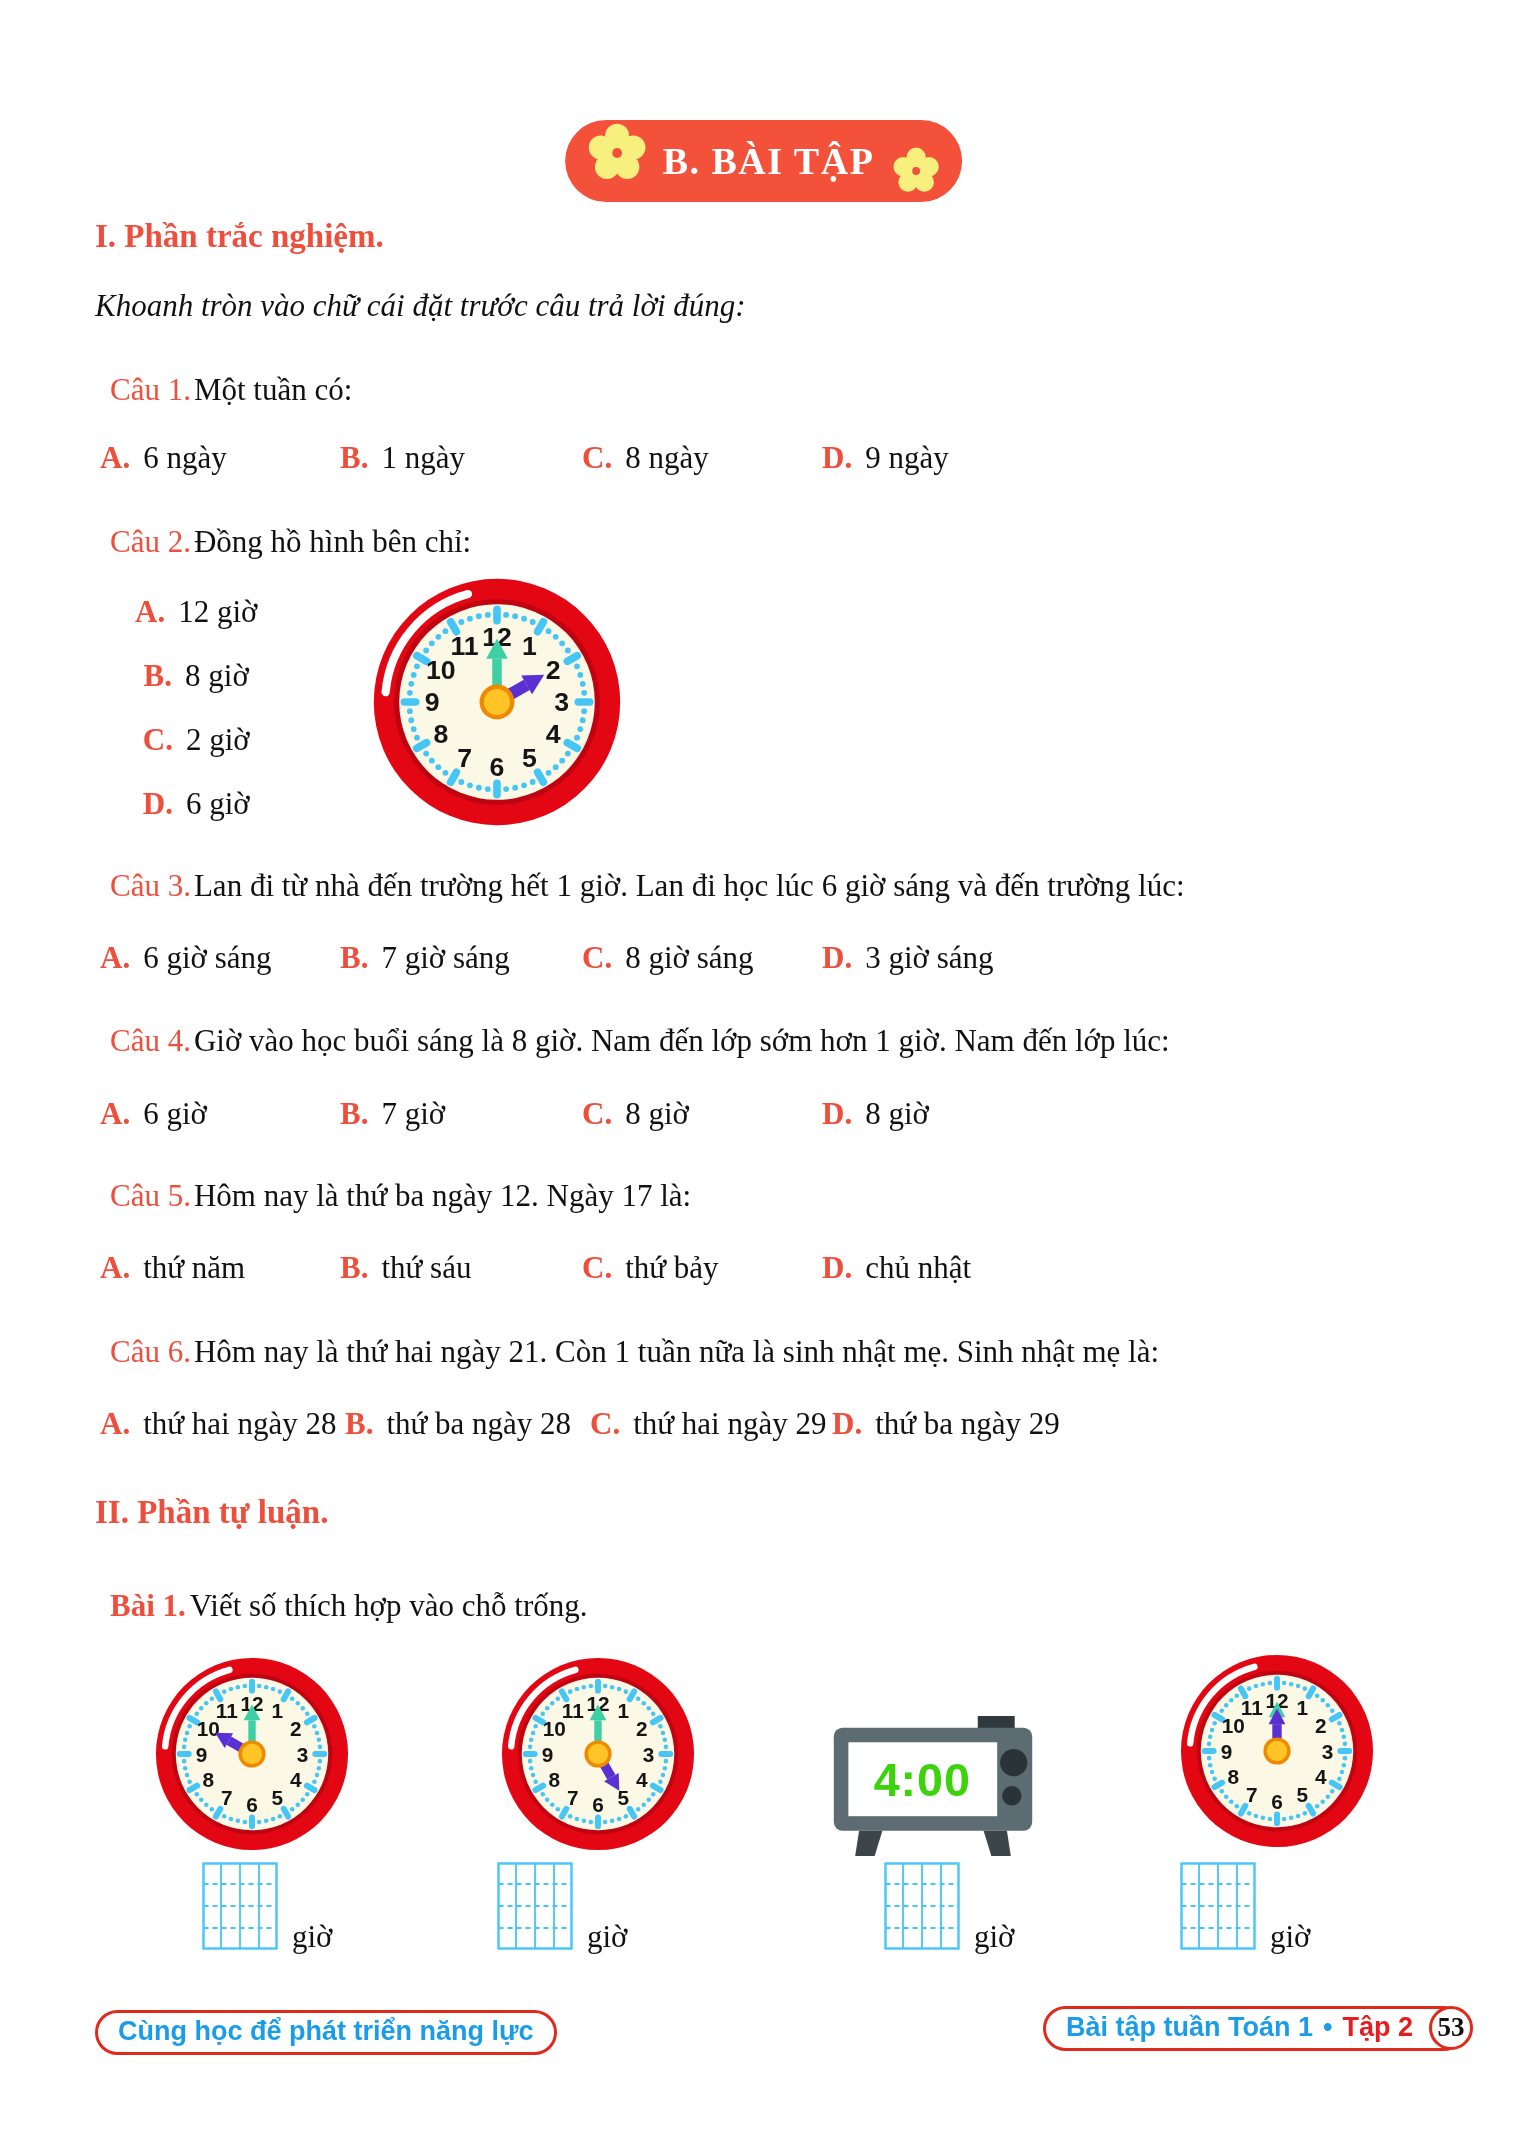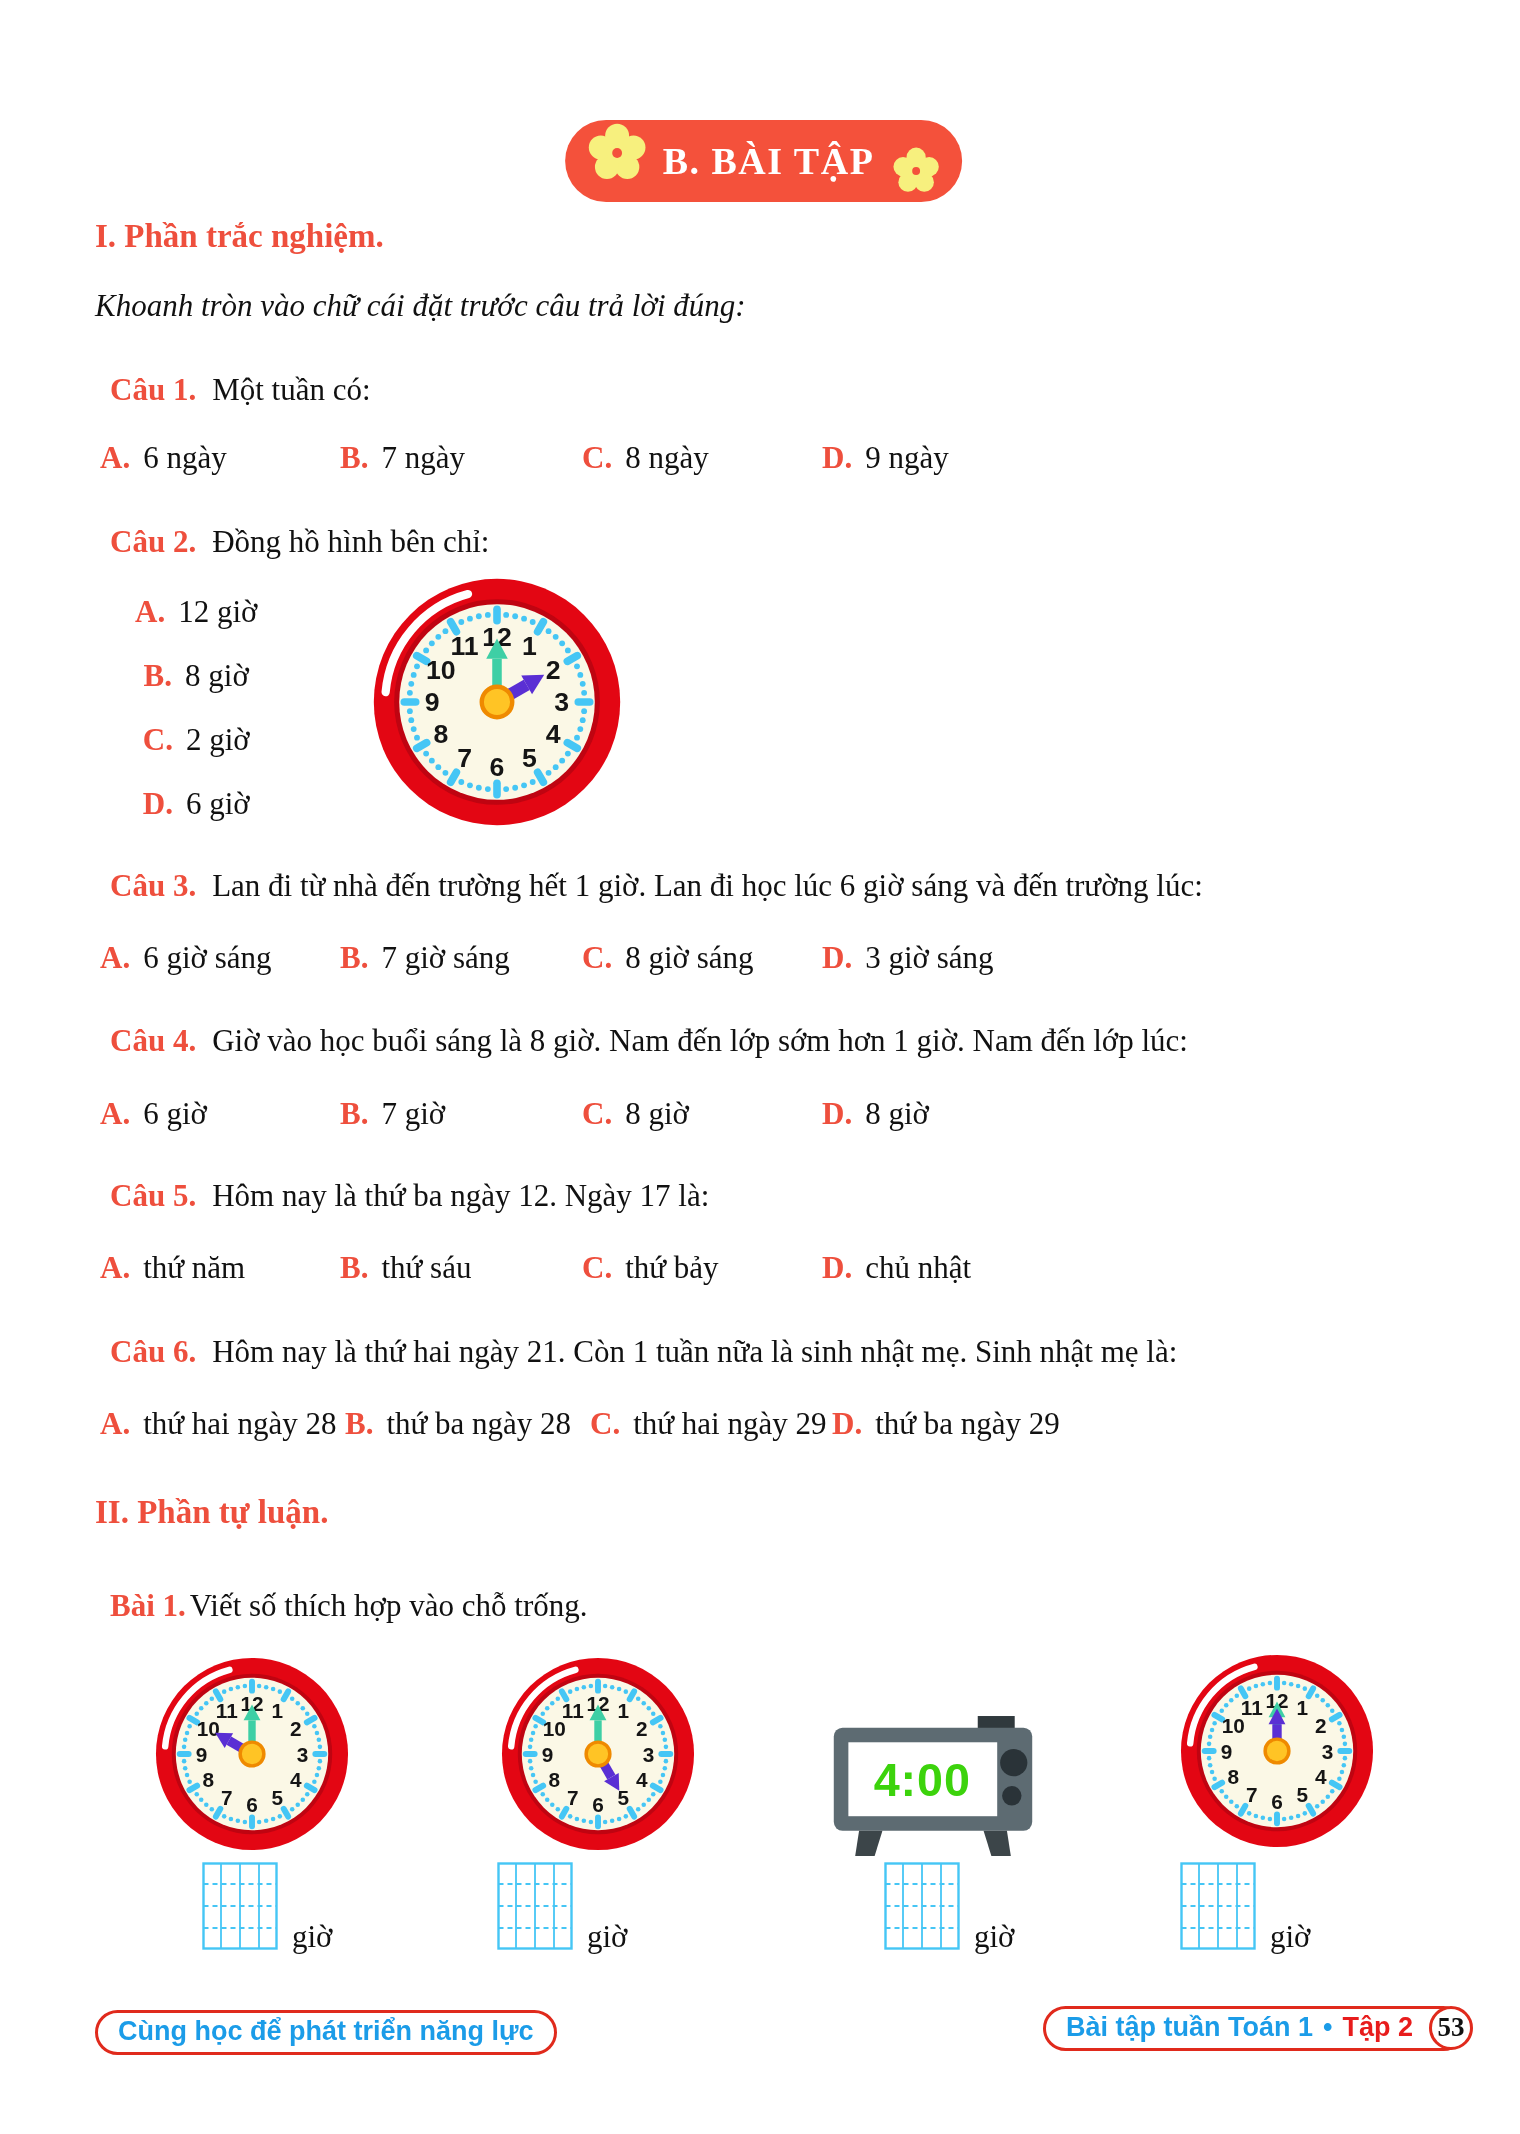--- a/index.html
+++ b/index.html
@@ -13,21 +13,21 @@
   .banner-text{color:#ffffff;font-weight:bold;font-size:38px;letter-spacing:1.5px;padding:0 8px;white-space:nowrap;}
   .flower-left{width:60px;height:60px;margin-top:-16px;}
   .flower-right{width:48px;height:48px;margin-bottom:-20px;margin-left:2px;}
 
   
   .h1{position:absolute;left:95px;color:#ee4f3d;font-weight:bold;font-size:33px;white-space:nowrap;}
   .instruction{position:absolute;left:95px;font-style:italic;font-size:31px;white-space:nowrap;}
 
   
   .qrow{position:absolute;left:110px;font-size:31px;white-space:nowrap;}
-  .qlabel{color:#ee4f3d;font-weight:bold;margin-right:16px;}
+  .qlabel{color:#ee4f3d;font-weight:normal;margin-right:3px;}
   .exlabel{color:#ee4f3d;font-weight:bold;margin-right:4px;}
   .opts{position:absolute;left:100px;display:grid;grid-template-columns:240px 242px 240px auto;font-size:31px;white-space:nowrap;}
   .opts.tight{grid-template-columns:245px 245px 242px auto;}
   .ol{color:#ee4f3d;font-weight:bold;margin-right:13px;font-style:normal;}
   .ov{color:#111;}
   .q2opts{position:absolute;left:135px;top:592px;display:flex;flex-direction:column;gap:24px;font-size:31px;text-align:center;}
   .q2opts .opt{height:40px;line-height:40px;}
 
   .clock{position:absolute;}
   .clock svg{display:block;}
@@ -80,21 +80,21 @@
   </div>
 
   <div class="h1" style="top:218px">I. Phần trắc nghiệm.</div>
   <div class="instruction" style="top:288px">Khoanh tròn vào chữ cái đặt trước câu trả lời đúng:</div>
 
   <div class="qrow" style="top:372px">
     <b class="qlabel">Câu 1.</b><span class="qtext">Một tuần có:</span>
   </div>
   <div class="opts" style="top:440px">
     <span class="opt"><b class="ol">A.</b><span class="ov">6 ngày</span></span>
-    <span class="opt"><b class="ol">B.</b><span class="ov">7 ngày</span></span>
+    <span class="opt"><b class="ol">B.</b><span class="ov">1 ngày</span></span>
     <span class="opt"><b class="ol">C.</b><span class="ov">8 ngày</span></span>
     <span class="opt"><b class="ol">D.</b><span class="ov">9 ngày</span></span>
   </div>
 
   <div class="qrow" style="top:524px">
     <b class="qlabel">Câu 2.</b><span class="qtext">Đồng hồ hình bên chỉ:</span>
   </div>
   <div class="q2opts">
     <span class="opt"><b class="ol">A.</b><span class="ov">12 giờ</span></span>
     <span class="opt"><b class="ol">B.</b><span class="ov">8 giờ</span></span>

